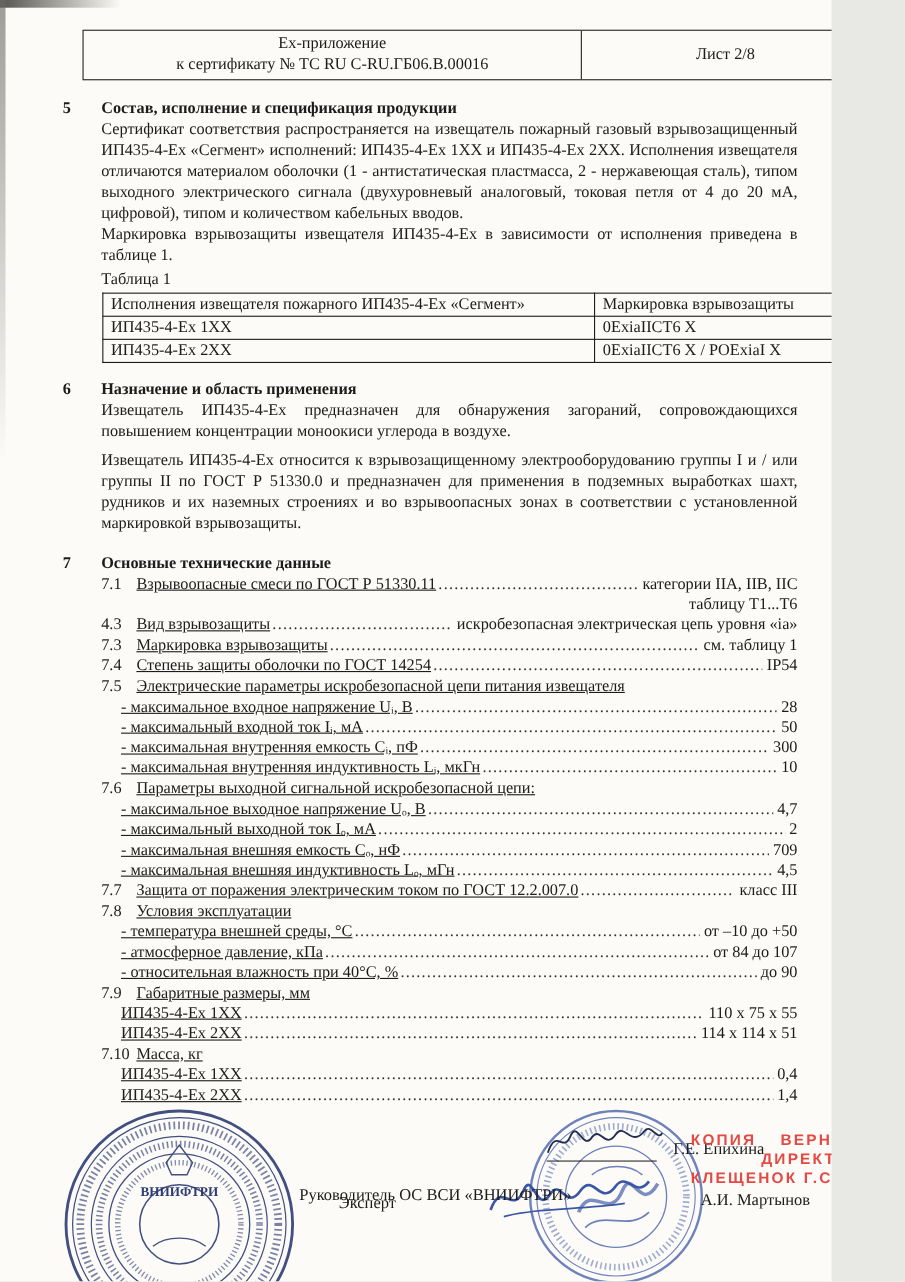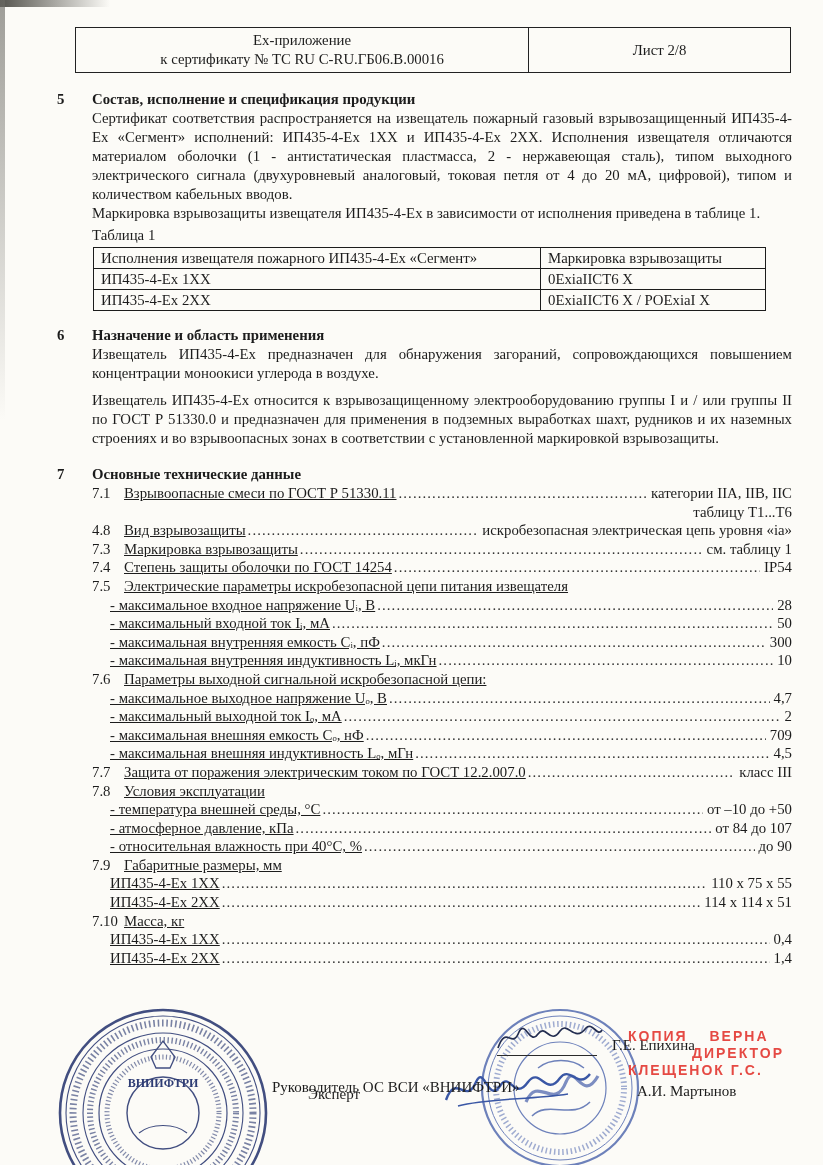--- a/index.html
+++ b/index.html
@@ -1,17 +1,17 @@
 <!DOCTYPE html>
 <html><head>
 <meta charset="utf-8">
 <style>
   html,body { margin:0; padding:0; background:#e8e8e4; }
   .page {
-    position:relative; width:823px; height:1165px; overflow:hidden;
+    position:relative; width:756px; height:1165px; overflow:hidden;
     background:#fcfbf7; color:#1c1c1c;
     font-family:"Liberation Serif","DejaVu Serif","DejaVu Sans",serif;
     font-size:14.8px; line-height:19px;
   }
   .edge-top { position:absolute; top:0; left:0; width:110px; height:7px;
     background:linear-gradient(to right,#55544e,rgba(85,84,78,0)); }
   .edge-left { position:absolute; top:0; left:0; width:5px; height:420px;
     background:linear-gradient(to bottom,#6b6a64,rgba(107,106,100,0)); opacity:.65; }
   .content { padding:27px 31px 0 57px; }
 
@@ -121,21 +121,21 @@
 
           <div class="tline">
             <span class="tnum">7.1</span>
             <span class="tlabel">Взрывоопасные смеси по ГОСТ Р 51330.11</span>
             <span class="dots"></span>
             <span class="tvalue">категории IIA, IIB, IIC</span>
           </div>
           <div class="rightline">таблицу Т1...Т6</div>
 
           <div class="tline">
-            <span class="tnum">4.8</span>
+            <span class="tnum">4.3</span>
             <span class="tlabel">Вид взрывозащиты</span>
             <span class="dots"></span>
             <span class="tvalue">искробезопасная электрическая цепь уровня «ia»</span>
           </div>
 
           <div class="tline">
             <span class="tnum">7.3</span>
             <span class="tlabel">Маркировка взрывозащиты</span>
             <span class="dots"></span>
             <span class="tvalue">см. таблицу 1</span>

